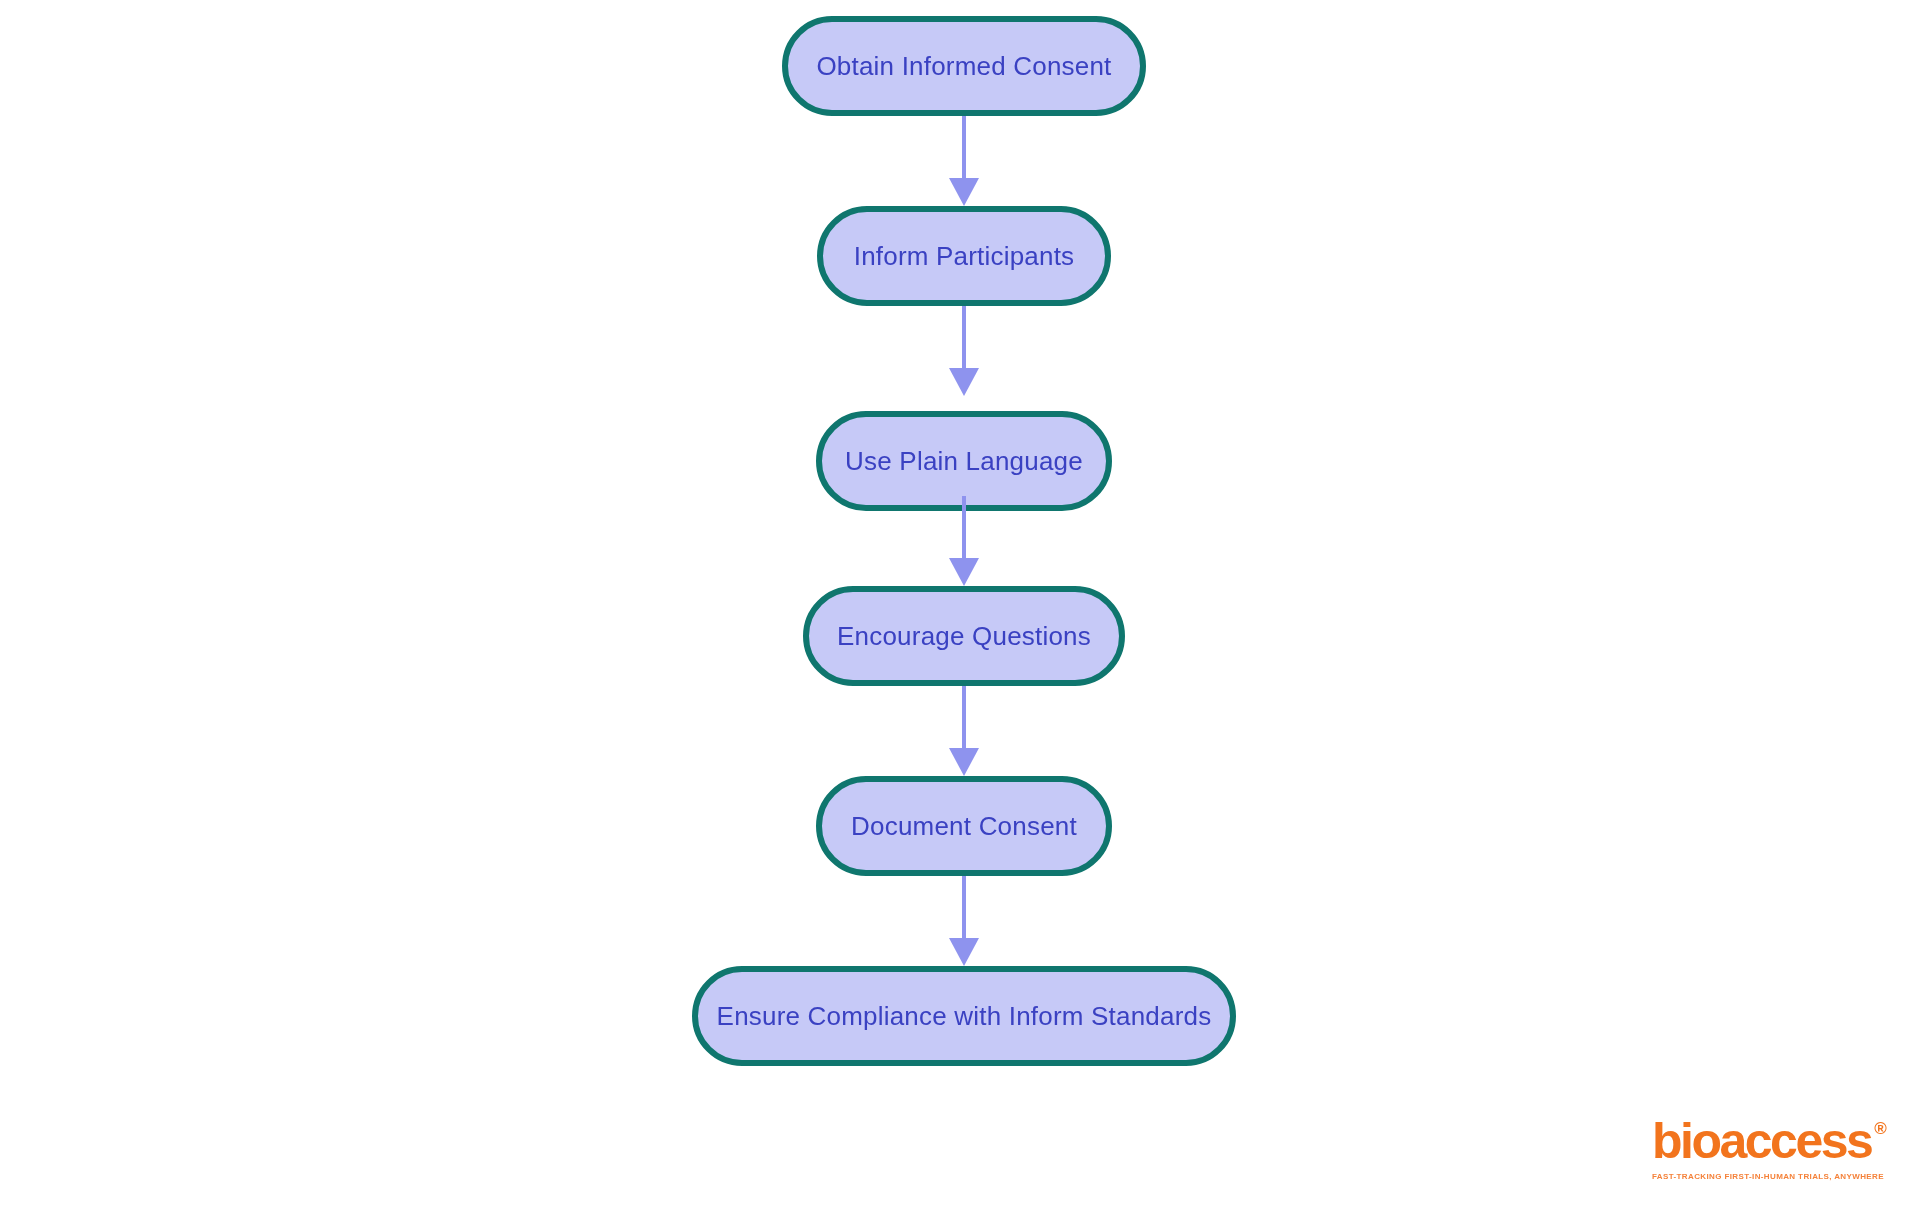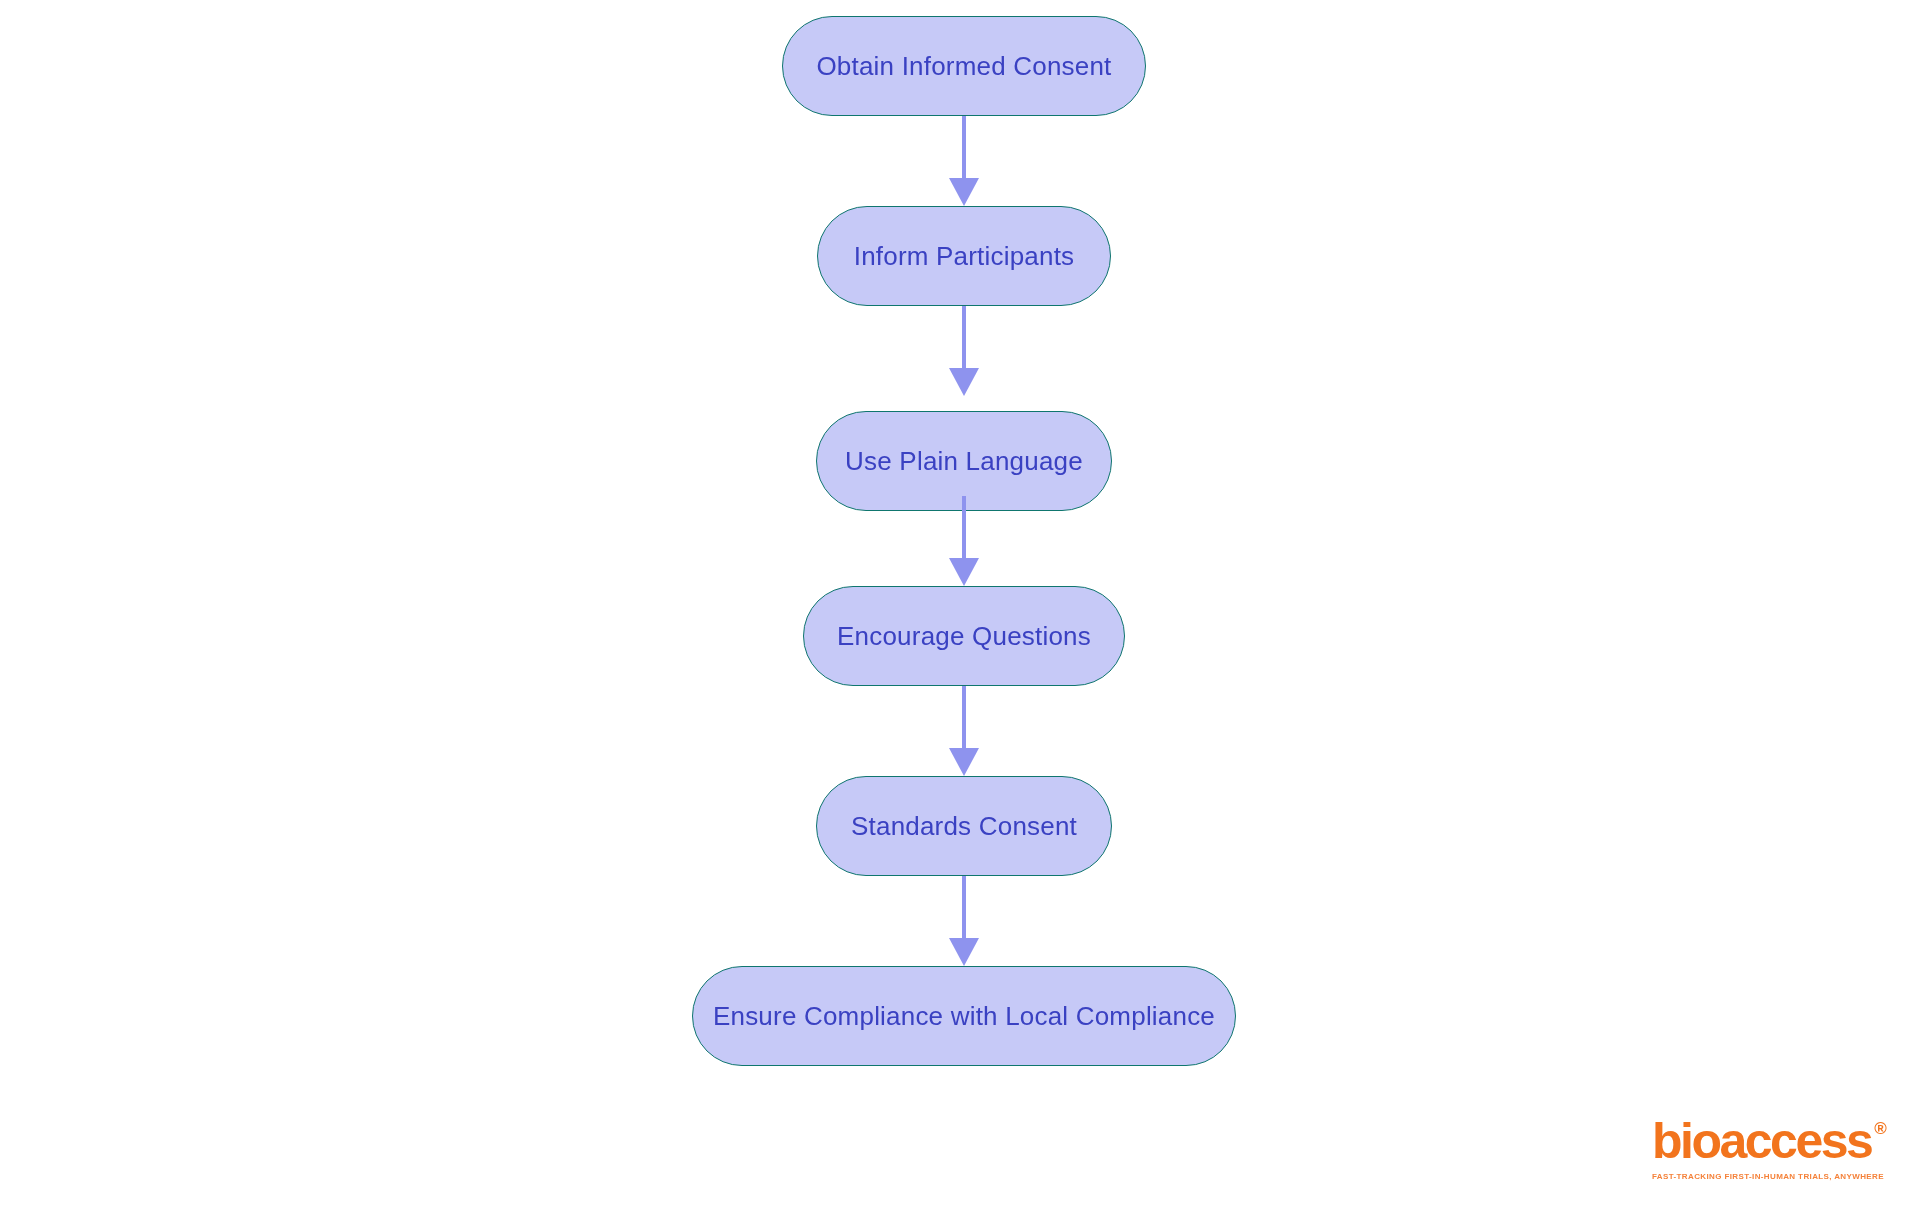--- a/index.html
+++ b/index.html
@@ -15,21 +15,21 @@
     overflow: hidden;
     font-family: "Liberation Sans", sans-serif;
   }
 
   
   .node {
     position: absolute;
     height: 100px;
     box-sizing: border-box;
     background: #c6c9f7;
-    border: 1px solid #0f766e;
+    border: 6px solid #0f766e;
     border-radius: 50px;
     display: flex;
     align-items: center;
     justify-content: center;
     color: #3a41c2;
     font-size: 26px;
     letter-spacing: 0.2px;
     white-space: nowrap;
   }
   .node-1 { left: 782px; top: 16px;  width: 364px; }
@@ -138,30 +138,30 @@
   <div class="node node-4">
     <span>Encourage Questions</span>
   </div>
 
   <div class="arrow arrow-4">
     <div class="shaft"></div>
     <div class="head"></div>
   </div>
 
   <div class="node node-5">
-    <span>Standards Consent</span>
+    <span>Document Consent</span>
   </div>
 
   <div class="arrow arrow-5">
     <div class="shaft"></div>
     <div class="head"></div>
   </div>
 
   <div class="node node-6">
-    <span>Ensure Compliance with Local Compliance</span>
+    <span>Ensure Compliance with Inform Standards</span>
   </div>
 
   <div class="logo">
     <div class="logo-brand">
       <span>bioaccess</span><span class="logo-reg">®</span>
     </div>
     <div class="logo-tagline">FAST-TRACKING FIRST-IN-HUMAN TRIALS, ANYWHERE</div>
   </div>
 
 </div>

